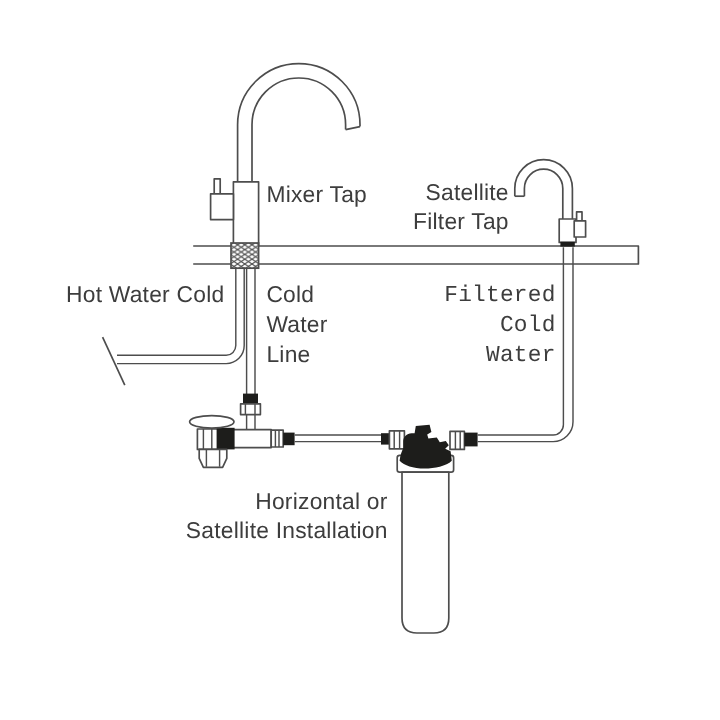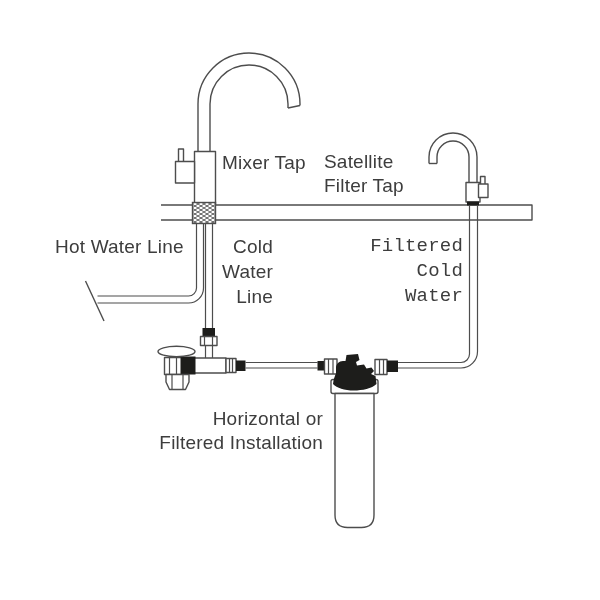--- a/index.html
+++ b/index.html
@@ -13,24 +13,24 @@
     position:relative;width:600px;height:600px;background:var(--background);
     font-family:"Liberation Sans",sans-serif;overflow:hidden;
   }
   .diagram-svg{position:absolute;left:0;top:0;}
   .s  {stroke:var(--line);stroke-width:1.4;fill:none;stroke-linejoin:round;}
   .sw {stroke:var(--line);stroke-width:1.4;fill:#ffffff;stroke-linejoin:round;}
   .sp {stroke:var(--line);stroke-width:1.2;fill:none;}
   .dk {fill:var(--component-dark);stroke:none;}
   .label{
     position:absolute;color:var(--text);font-size:19px;line-height:25px;
-    white-space:pre-line;letter-spacing:0.2px;text-align:right;
+    white-space:pre-line;letter-spacing:0.2px;
   }
   .align-right{text-align:right;}
-  .align-center{text-align:left;}
+  .align-center{text-align:right;}
   .lh24{line-height:24px;}
 </style>
 </head>
 <body>
 
 <div class="canvas">
 
   <svg class="diagram-svg" width="600" height="600" viewBox="0 0 600 600">
     <defs>
       <pattern id="braid" width="6" height="4" patternUnits="userSpaceOnUse">
@@ -117,25 +117,25 @@
       <rect class="sw" x="478.5" y="184" width="9.5" height="13.5"></rect>
       <rect class="dk" x="467" y="201.5" width="12" height="4"></rect>
     </g>
   </svg>
 
   <div class="label" style="left:222px;top:150px;">Mixer Tap</div>
 
   <div class="label align-center lh24" style="left:324px;top:150px;width:100px;">Satellite
 Filter Tap</div>
 
-  <div class="label" style="left:55px;top:234px;">Hot Water Line</div>
+  <div class="label" style="left:55px;top:234px;">Hot Water Cold</div>
 
   <div class="label" style="left:222px;top:234px;">Cold
 Water
 Line</div>
 
   <div class="label align-right" style="left:355px;top:234px;width:108px;font-family:Liberation Mono, monospace;">Filtered
 Cold
 Water</div>
 
   <div class="label align-right lh24" style="left:123px;top:407px;width:200px;">Horizontal or
-Filtered Installation</div>
+Satellite Installation</div>
 </div>
 
 </body></html>

